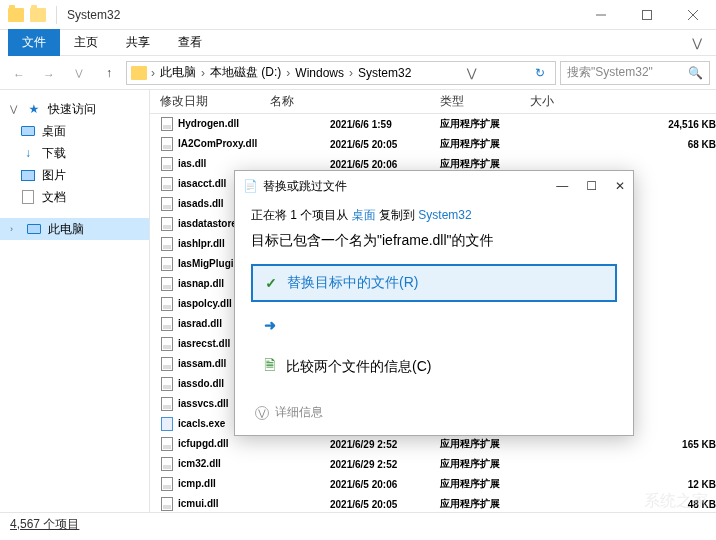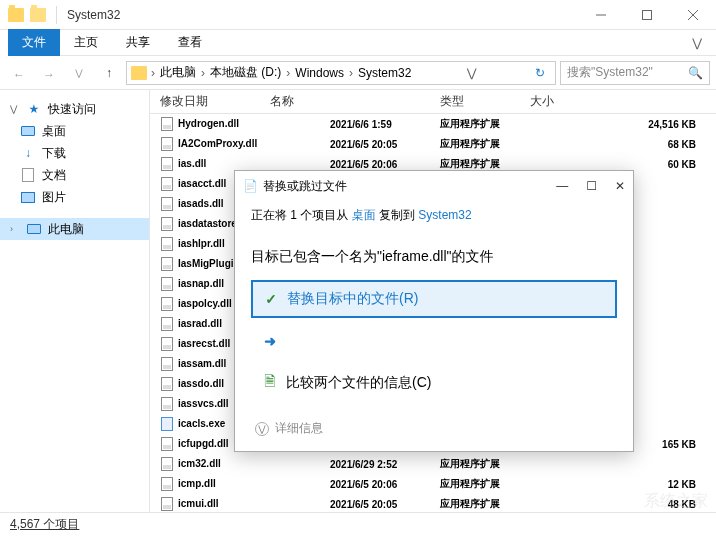--- a/index.html
+++ b/index.html
@@ -52,30 +52,30 @@
 .col-date { width: 110px; }
 .col-type { width: 90px; }
 .col-size { flex: 1; }
 .file-list { }
 .file-row { display: flex; height: 20px; align-items: center; font-size: 10px; font-weight: bold; }
 .file-row .fc { padding-left: 10px; overflow: hidden; white-space: nowrap; }
 .file-row .file-ico { width: 14px; height: 14px; display: inline-flex; align-items: center; justify-content: center; margin-right: 4px; vertical-align: middle; }
 .dll-ico { width: 12px; height: 14px; border: 1px solid #888; background: #fff; position: relative; }
 .dll-ico::after { content: ""; position: absolute; bottom: 1px; left: 1px; right: 1px; height: 4px; background: #ddd; }
 .exe-ico { width: 12px; height: 14px; border: 1px solid #4a90d9; background: #e8f0fb; }
-.fc.size { text-align: right; padding-right: 20px; }
+.fc.size { text-align: right; }
 
 .statusbar { height: 24px; border-top: 1px solid #e5e5e5; display: flex; align-items: center; padding: 0 10px; font-size: 12px; color: #333; text-decoration: underline; }
 
 .dialog { position: absolute; left: 234px; top: 170px; width: 400px; background: #fff; border: 1px solid #aaa; box-shadow: 0 4px 20px rgba(0,0,0,0.25); }
 .dialog .dlg-title { height: 30px; display: flex; align-items: center; padding: 0 8px; font-size: 12px; }
 .dialog .dlg-title .dlg-ico { width: 14px; height: 14px; margin-right: 6px; display: flex; align-items: center; }
 .dialog .dlg-title .dlg-controls { margin-left: auto; display: flex; gap: 18px; color: #333; }
 .dialog .dlg-body { padding: 6px 16px 14px 16px; }
-.dialog .msg1 { font-size: 12px; margin-bottom: 24px; }
+.dialog .msg1 { font-size: 12px; margin-bottom: 8px; }
 .dialog .msg1 .link { color: #1979ca; }
 .dialog .msg2 { font-size: 14px; margin-bottom: 14px; }
 .dialog .opt { display: flex; align-items: center; height: 38px; padding: 0 10px; font-size: 14px; gap: 8px; border: 1px solid transparent; margin-bottom: 4px; }
 .dialog .opt.selected { border: 2px solid #1979ca; background: #e5f1fb; color: #1979ca; }
 .dialog .opt .opt-ico { width: 16px; height: 16px; display: flex; align-items: center; justify-content: center; }
 .dialog .check-ico { color: #2e8b2e; font-weight: bold; }
 .dialog .arrow-ico { color: #1979ca; font-weight: bold; }
 .dialog .compare-ico { color: #2e8b2e; }
 .dialog .details { display: flex; align-items: center; gap: 6px; color: #888; font-size: 12px; margin-top: 18px; padding-left: 4px; }
 .dialog .details .circ { width: 14px; height: 14px; border: 1px solid #aaa; border-radius: 50%; display: flex; align-items: center; justify-content: center; font-size: 9px; }
@@ -156,29 +156,29 @@
           <span class="monitor-ico"></span>
         </span>
       <span>桌面</span>
     </div>
     <div class="item">
       <span class="ico down-ico">↓</span>
       <span>下载</span>
     </div>
     <div class="item">
       <span class="ico">
+          <span class="pic-ico"></span>
+        </span>
+      <span>图片</span>
+    </div>
+    <div class="item">
+      <span class="ico">
           <span class="doc-ico"></span>
         </span>
       <span>文档</span>
-    </div>
-    <div class="item">
-      <span class="ico">
-          <span class="pic-ico"></span>
-        </span>
-      <span>图片</span>
     </div>
     <div style="height:10px"></div>
     <div class="item head selected">
       <span class="exp">›</span>
       <span class="ico">
           <span class="monitor-ico"></span>
         </span>
       <span>此电脑</span>
     </div>
   </div>
@@ -206,21 +206,20 @@
           <div class="fc col-date">2021/6/5 20:05</div>
           <div class="fc col-type">应用程序扩展</div>
           <div class="fc col-size size">68 KB</div>
         </div>
         <div class="file-row">
           <div class="fc col-name"><span class="file-ico">
               <span class="dll-ico"></span>
             </span><span>ias.dll</span></div>
           <div class="fc col-date">2021/6/5 20:06</div>
           <div class="fc col-type">应用程序扩展</div>
-          <div class="fc col-size size">60 KB</div>
         </div>
         <div class="file-row">
           <div class="fc col-name"><span class="file-ico">
               <span class="dll-ico"></span>
             </span><span>iasacct.dll</span></div>
           <div class="fc col-date"></div>
           <div class="fc col-type"></div>
           <div class="fc col-size size"></div>
         </div>
         <div class="file-row">

